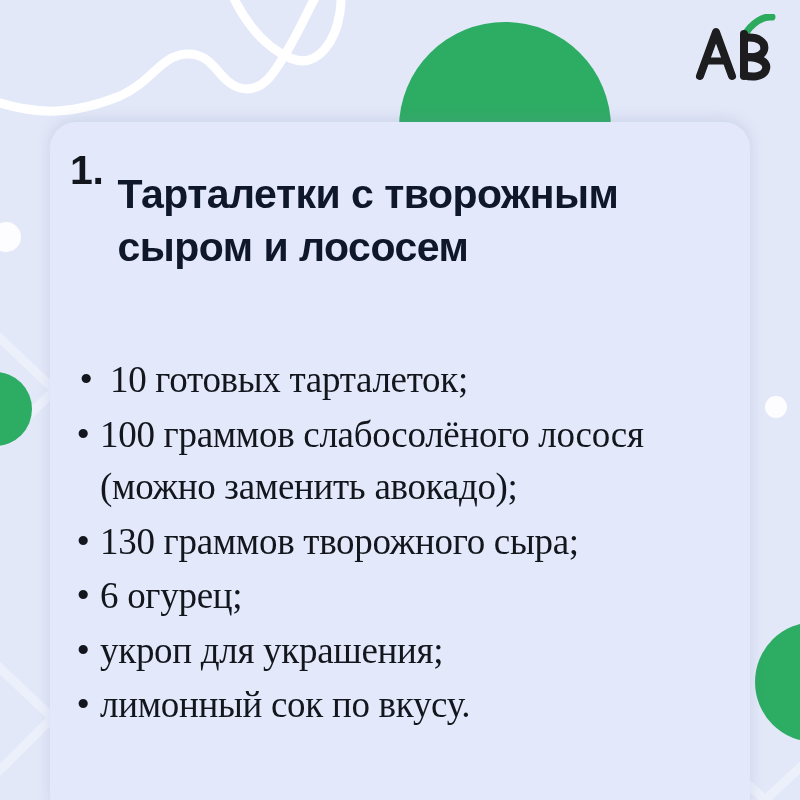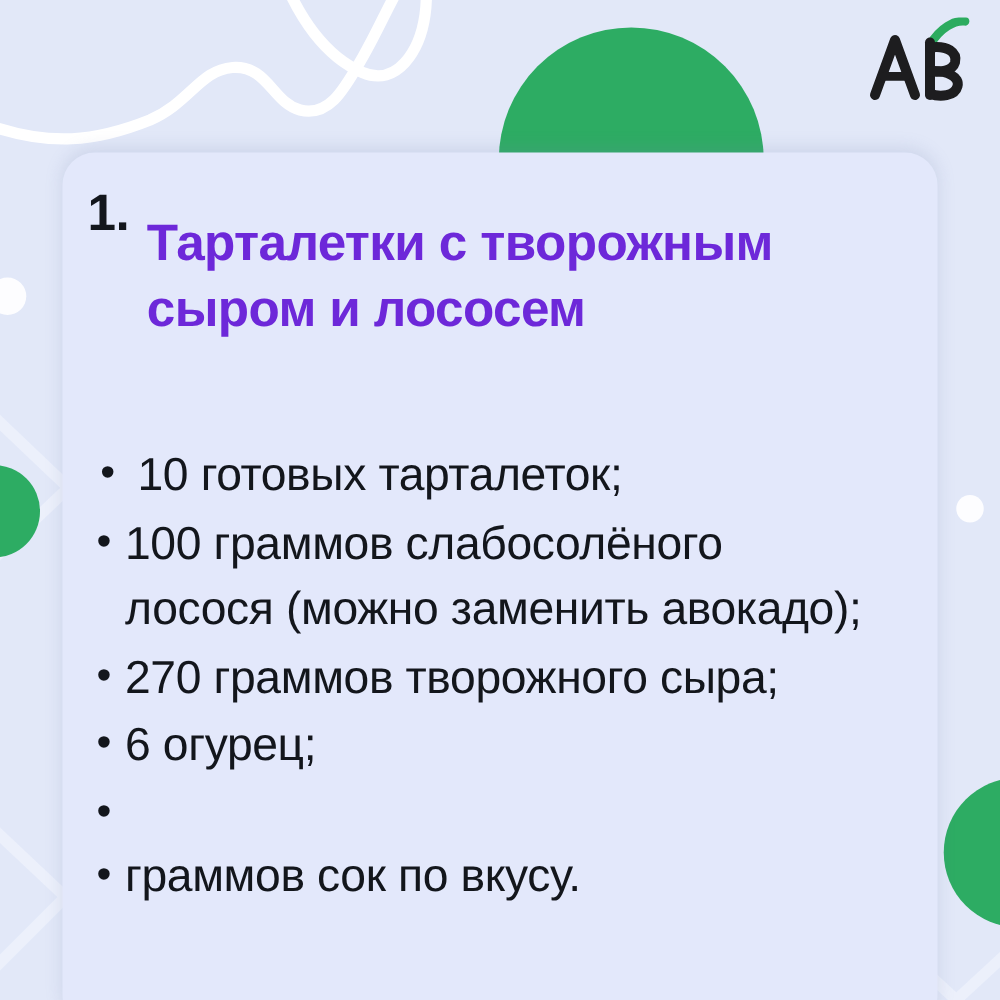--- a/index.html
+++ b/index.html
@@ -120,21 +120,21 @@
     color: #13161c;
     line-height: 1.30;
     flex: 0 0 auto;
     padding-right: 14px;
     letter-spacing: -0.4px;
   }
 
   .title-text {
     font-size: 41px;
     font-weight: 700;
-    color: #6d28d9;
+    color: #0f172a;
     line-height: 1.30;
     letter-spacing: -0.5px;
     max-width: 600px;
     margin-top: 24px;
   }
 
   
   .ing-list {
     list-style: none;
     margin: 0;
@@ -159,20 +159,21 @@
     text-align: center;
     font-size: 34px;
     line-height: 1.42;
     color: #13161c;
     user-select: none;
   }
 
   .ing-item .ing-text {
     flex: 1 1 auto;
     max-width: 590px;
+    font-family: Liberation Serif, serif;
   }
 
   
   .ing-item.first .bullet { width: 40px; }
   .ing-item.first .ing-text { padding-left: 4px; }
 
   
   .logo {
     position: absolute;
     left: 694px;
@@ -250,34 +251,35 @@
           <span class="ing-text">10 готовых тарталеток;</span>
         </li>
 
         <li class="ing-item">
           <span class="bullet">•</span>
           <span class="ing-text">100 граммов слабосолёного лосося (можно заменить авокадо);</span>
         </li>
 
         <li class="ing-item">
           <span class="bullet">•</span>
-          <span class="ing-text">270 граммов творожного сыра;</span>
+          <span class="ing-text">130 граммов творожного сыра;</span>
         </li>
 
         <li class="ing-item">
           <span class="bullet">•</span>
           <span class="ing-text">6 огурец;</span>
         </li>
 
         <li class="ing-item">
           <span class="bullet">•</span>
-        </li>
-
-        <li class="ing-item">
-          <span class="bullet">•</span>
-          <span class="ing-text">граммов сок по вкусу.</span>
+          <span class="ing-text">укроп для украшения;</span>
+        </li>
+
+        <li class="ing-item">
+          <span class="bullet">•</span>
+          <span class="ing-text">лимонный сок по вкусу.</span>
         </li>
 
       </ul>
     </div>
   </div>
 
 </div>
 
 </body></html>

